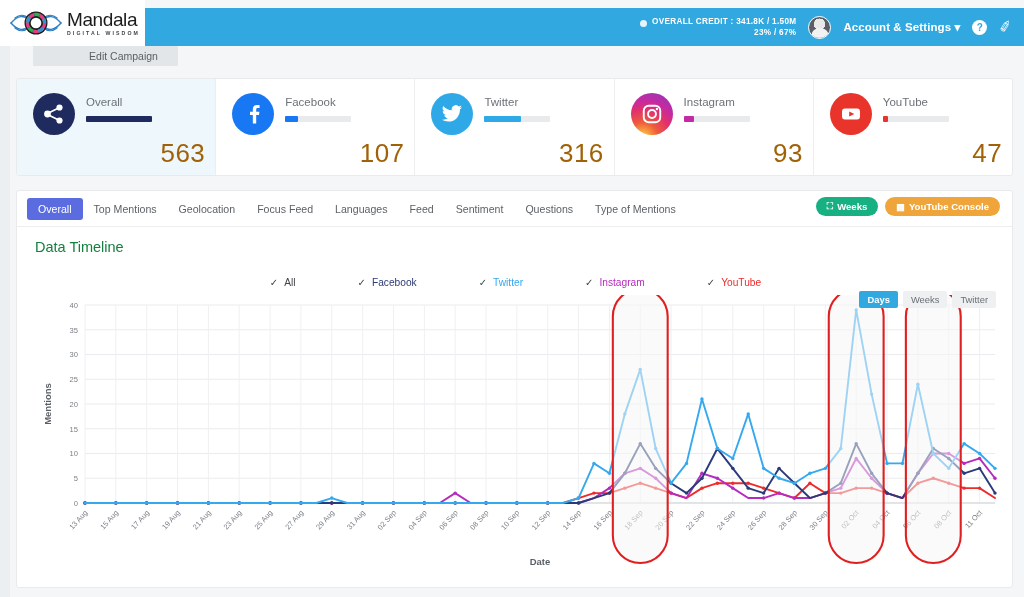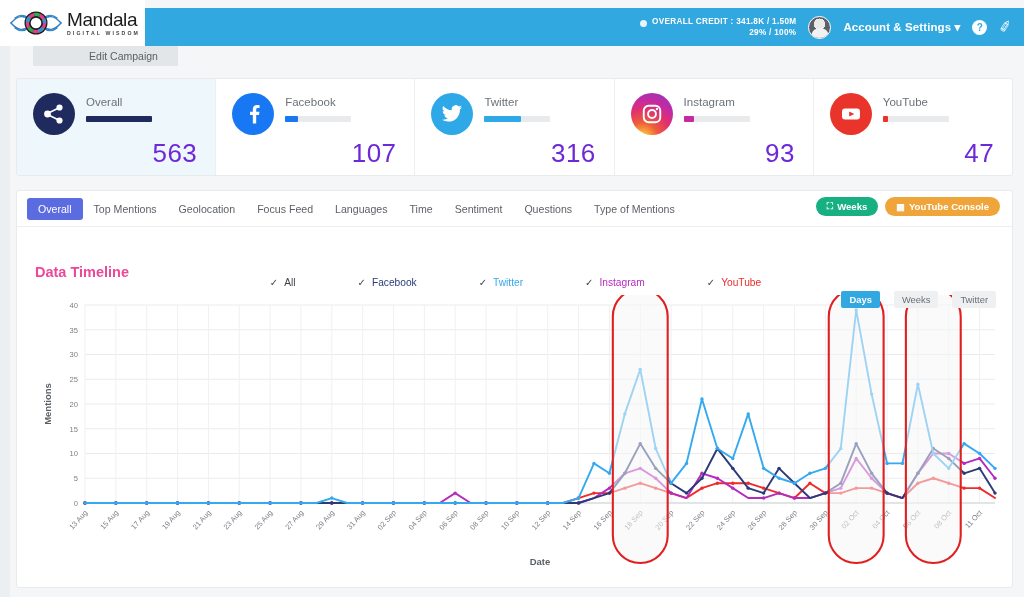--- a/index.html
+++ b/index.html
@@ -78,22 +78,22 @@
   }
   .stat-card:last-child { border-right: none; }
   .stat-card.active { background: #edf7fc; }
   .stat-top { display: flex; align-items: flex-start; gap: 11px; }
   .stat-icon { width: 42px; height: 42px; border-radius: 50%; flex: 0 0 auto; position: relative; }
   .stat-meta { padding-top: 3px; flex: 1 1 auto; min-width: 0; }
   .stat-label { font-size: 11.5px; color: #6c7278; margin-bottom: 8px; }
   .bar-track { width: 66px; height: 6px; background: #e8eaec; border-radius: 1px; position: relative; }
   .bar-fill { position: absolute; left: 0; top: 0; height: 6px; border-radius: 1px; }
   .stat-value {
-    position: absolute; right: 18px; bottom: 6px;
-    font-size: 26px; color: #6d28d9; font-weight: 300; letter-spacing: 0.4px;
+    position: absolute; right: 10px; bottom: 6px;
+    font-size: 26px; color: #a16207; font-weight: 300; letter-spacing: 0.4px;
   }
   
   .ic-overall { background: #1f2b5e; }
   .ic-overall::before {
     content: ""; position: absolute; left: 13px; top: 12px; width: 17px; height: 18px;
     border-top: 1.6px solid #fff; border-bottom: 1.6px solid #fff;
     transform: skewY(0deg); border-radius: 2px; opacity: 0;
   }
   .share-svg { position: absolute; left: 10px; top: 10px; }
   .ic-fb { background: #1877f2; }
@@ -121,35 +121,35 @@
     border-radius: 11px; padding: 4px 11px; display: flex; align-items: center; gap: 4px;
   }
   .btn-console {
     background: #efa53a; color: #fff; font-size: 9.6px; font-weight: bold;
     border-radius: 11px; padding: 4px 11px; display: flex; align-items: center; gap: 4px;
   }
   .mini-glyph { font-size: 9px; }
 
   .panel-title {
     position: absolute; left: 18px; top: 48px;
-    font-size: 14.5px; font-weight: bold; color: #ec4899; margin-top: 25px;
+    font-size: 14.5px; font-weight: normal; color: #15803d;
   }
 
   
   .legend {
     position: absolute; left: 0; top: 86px; width: 997px;
     display: flex; justify-content: center; gap: 62px;
   }
   .legend-item { display: flex; align-items: center; gap: 6px; font-size: 10.2px; }
   .lg-check { font-size: 10px; color: #3f4349; }
 
   
   .chart-wrap { position: absolute; left: 0; top: 104px; width: 997px; height: 292px; }
   .range-toggle {
-    position: absolute; right: 18px; top: -4px; display: flex; gap: 14px; z-index: 6;
+    position: absolute; right: 18px; top: -4px; display: flex; gap: 5px; z-index: 6;
   }
   .rt-btn {
     font-size: 9.4px; padding: 3px 8px; border-radius: 2px;
     background: #eef0f2; color: #6a6f75;
   }
   .rt-btn.active { background: #31a8e0; color: #fff; font-weight: bold; }
   svg.chart { display: block; }
   .axis-title { font-size: 9.5px; fill: #5a5f65; font-weight: bold; }
   .tick-text { font-size: 7.6px; fill: #7a7f85; }
   .xtick-text { font-size: 7.4px; fill: #7a7f85; }
@@ -160,21 +160,21 @@
 <div id="app">
 
   <div class="left-rail"></div>
 
   <div class="topbar">
     <div class="topbar-right">
       <div class="credit-wrap">
         <div class="credit-dot"></div>
         <div class="credit-lines">
           <span class="credit-line1">OVERALL CREDIT : 341.8K / 1.50M</span>
-          <span class="credit-line2">29% / 100%</span>
+          <span class="credit-line2">23% / 67%</span>
         </div>
       </div>
       <div class="avatar"></div>
       <span class="acct">
         <span>Account &amp; Settings</span>
         <span>▾</span>
       </span>
       <span class="help-icon">?</span>
       <span class="pen-icon">✐</span>
     </div>
@@ -299,21 +299,21 @@
     </div>
 
   <div class="main-panel">
     <div class="tabbar">
       <div id="tabs-host" style="display:flex;align-items:center;">
           <div class="tab active">Overall</div>
           <div class="tab">Top Mentions</div>
           <div class="tab">Geolocation</div>
           <div class="tab">Focus Feed</div>
           <div class="tab">Languages</div>
-          <div class="tab">Time</div>
+          <div class="tab">Feed</div>
           <div class="tab">Sentiment</div>
           <div class="tab">Questions</div>
           <div class="tab">Type of Mentions</div>
         </div>
       <div class="tabbar-actions">
         <div class="btn-expand">
           <span class="mini-glyph">⛶</span>
           <span>Weeks</span>
         </div>
         <div class="btn-console">

